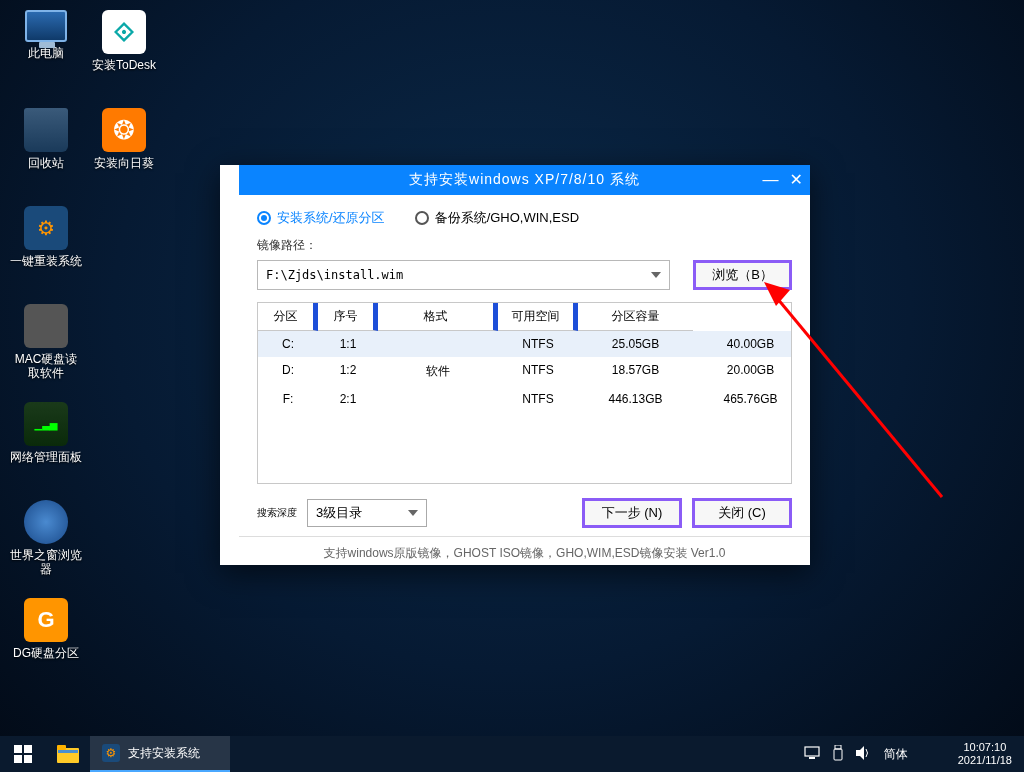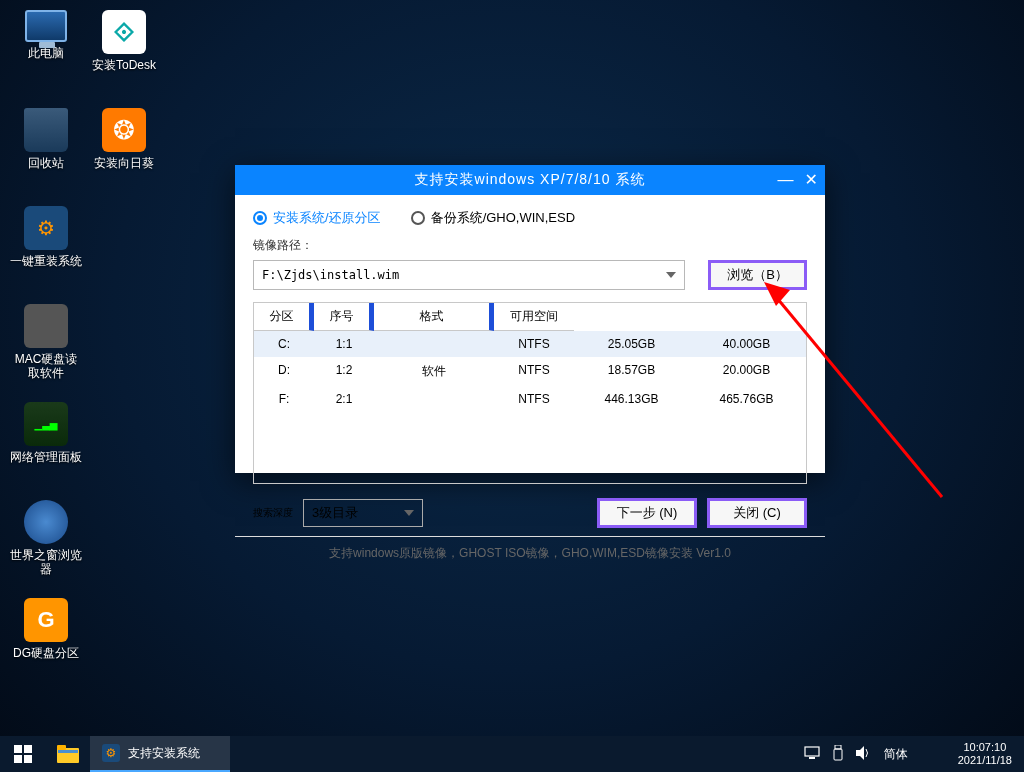--- a/index.html
+++ b/index.html
@@ -23,24 +23,25 @@
   width: 44px; height: 44px; border-radius: 6px;
   display: flex; align-items: center; justify-content: center;
   margin-bottom: 4px;
 }
 .icon-label { text-shadow: 0 1px 2px #000; line-height: 14px; }
 
 .col2 { position: absolute; top: 10px; left: 88px; }
 
 
 .dialog {
-  position: absolute; left: 235px; top: 165px;
-  width: 590px; height: 308px;
+  position: absolute; left: 220px; top: 165px;
+  width: 590px; height: 400px;
   background: #fff;
   box-shadow: 0 8px 30px rgba(0,0,0,0.6);
+  padding-left: 19px;
 }
 .title-bar {
   height: 30px; background: #0a84ff;
   display: flex; align-items: center; justify-content: center;
   color: #fff; font-size: 14px; letter-spacing: 1px;
   position: relative;
 }
 .title-controls {
   position: absolute; right: 6px; top: 0; height: 30px;
   display: flex; align-items: center; gap: 10px;
@@ -208,20 +209,21 @@
           <span>浏览（B）</span>
         </div>
       </div>
 
       <div class="table">
         <div class="thead" id="thead">
             <div>分区</div>
             <div>序号</div>
             <div>格式</div>
             <div>可用空间</div>
+            <div>分区容量</div>
           </div>
         <div class="tbody" id="tbody">
             <div class="trow sel">
               <div>C:</div>
               <div>1:1</div>
               <div></div>
               <div>NTFS</div>
               <div>25.05GB</div>
               <div>40.00GB</div>
             </div>

